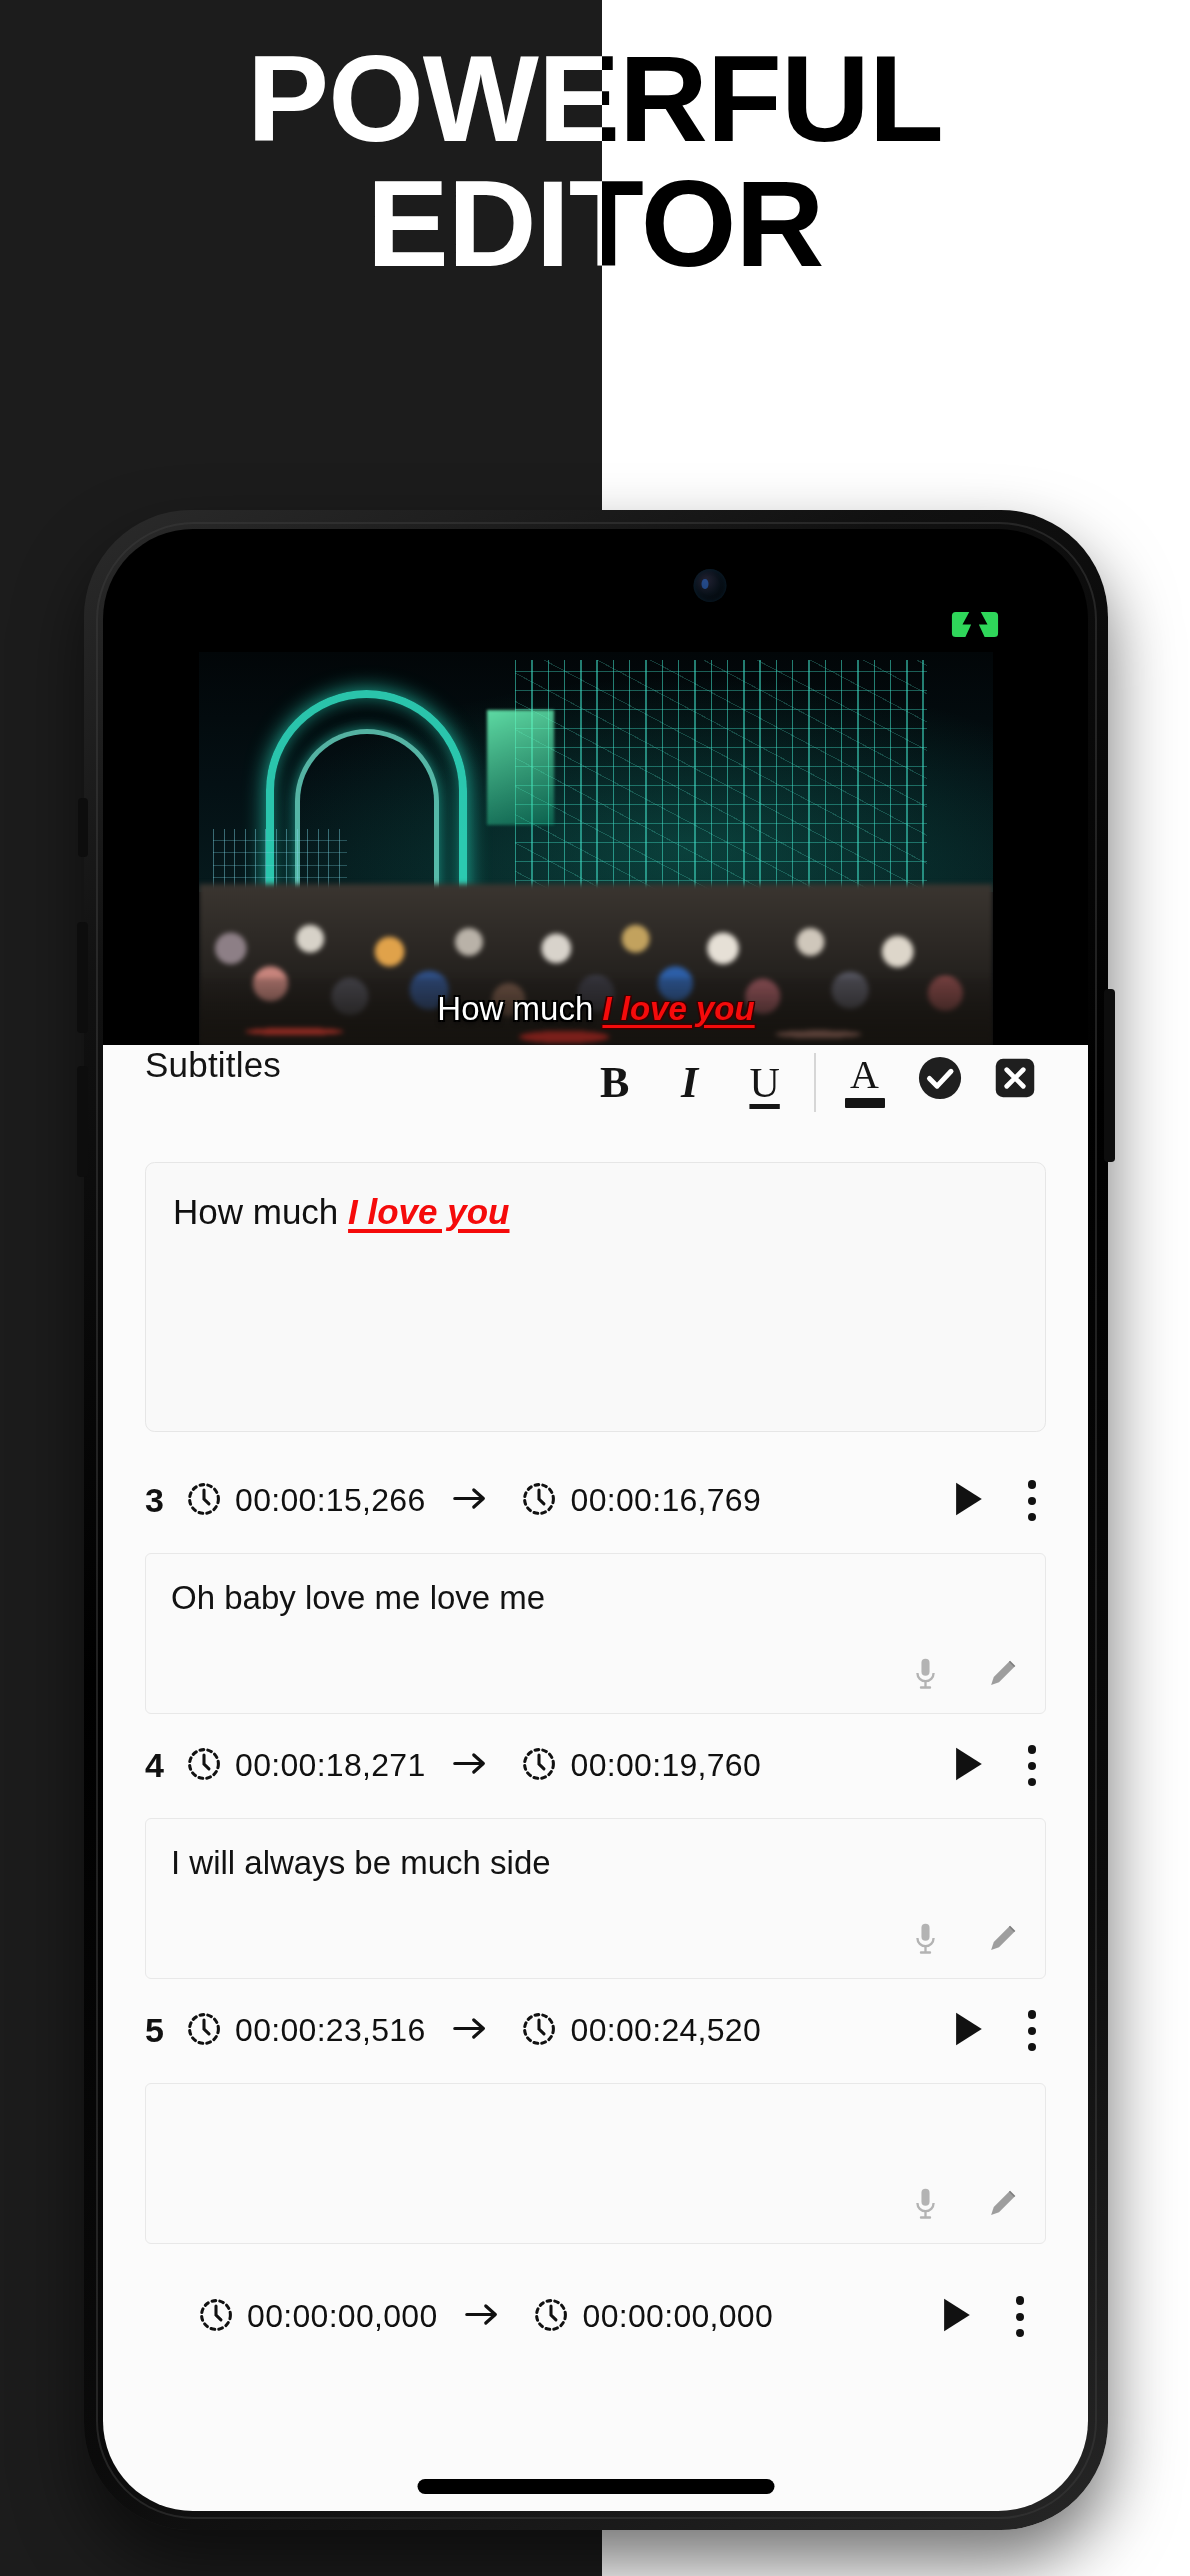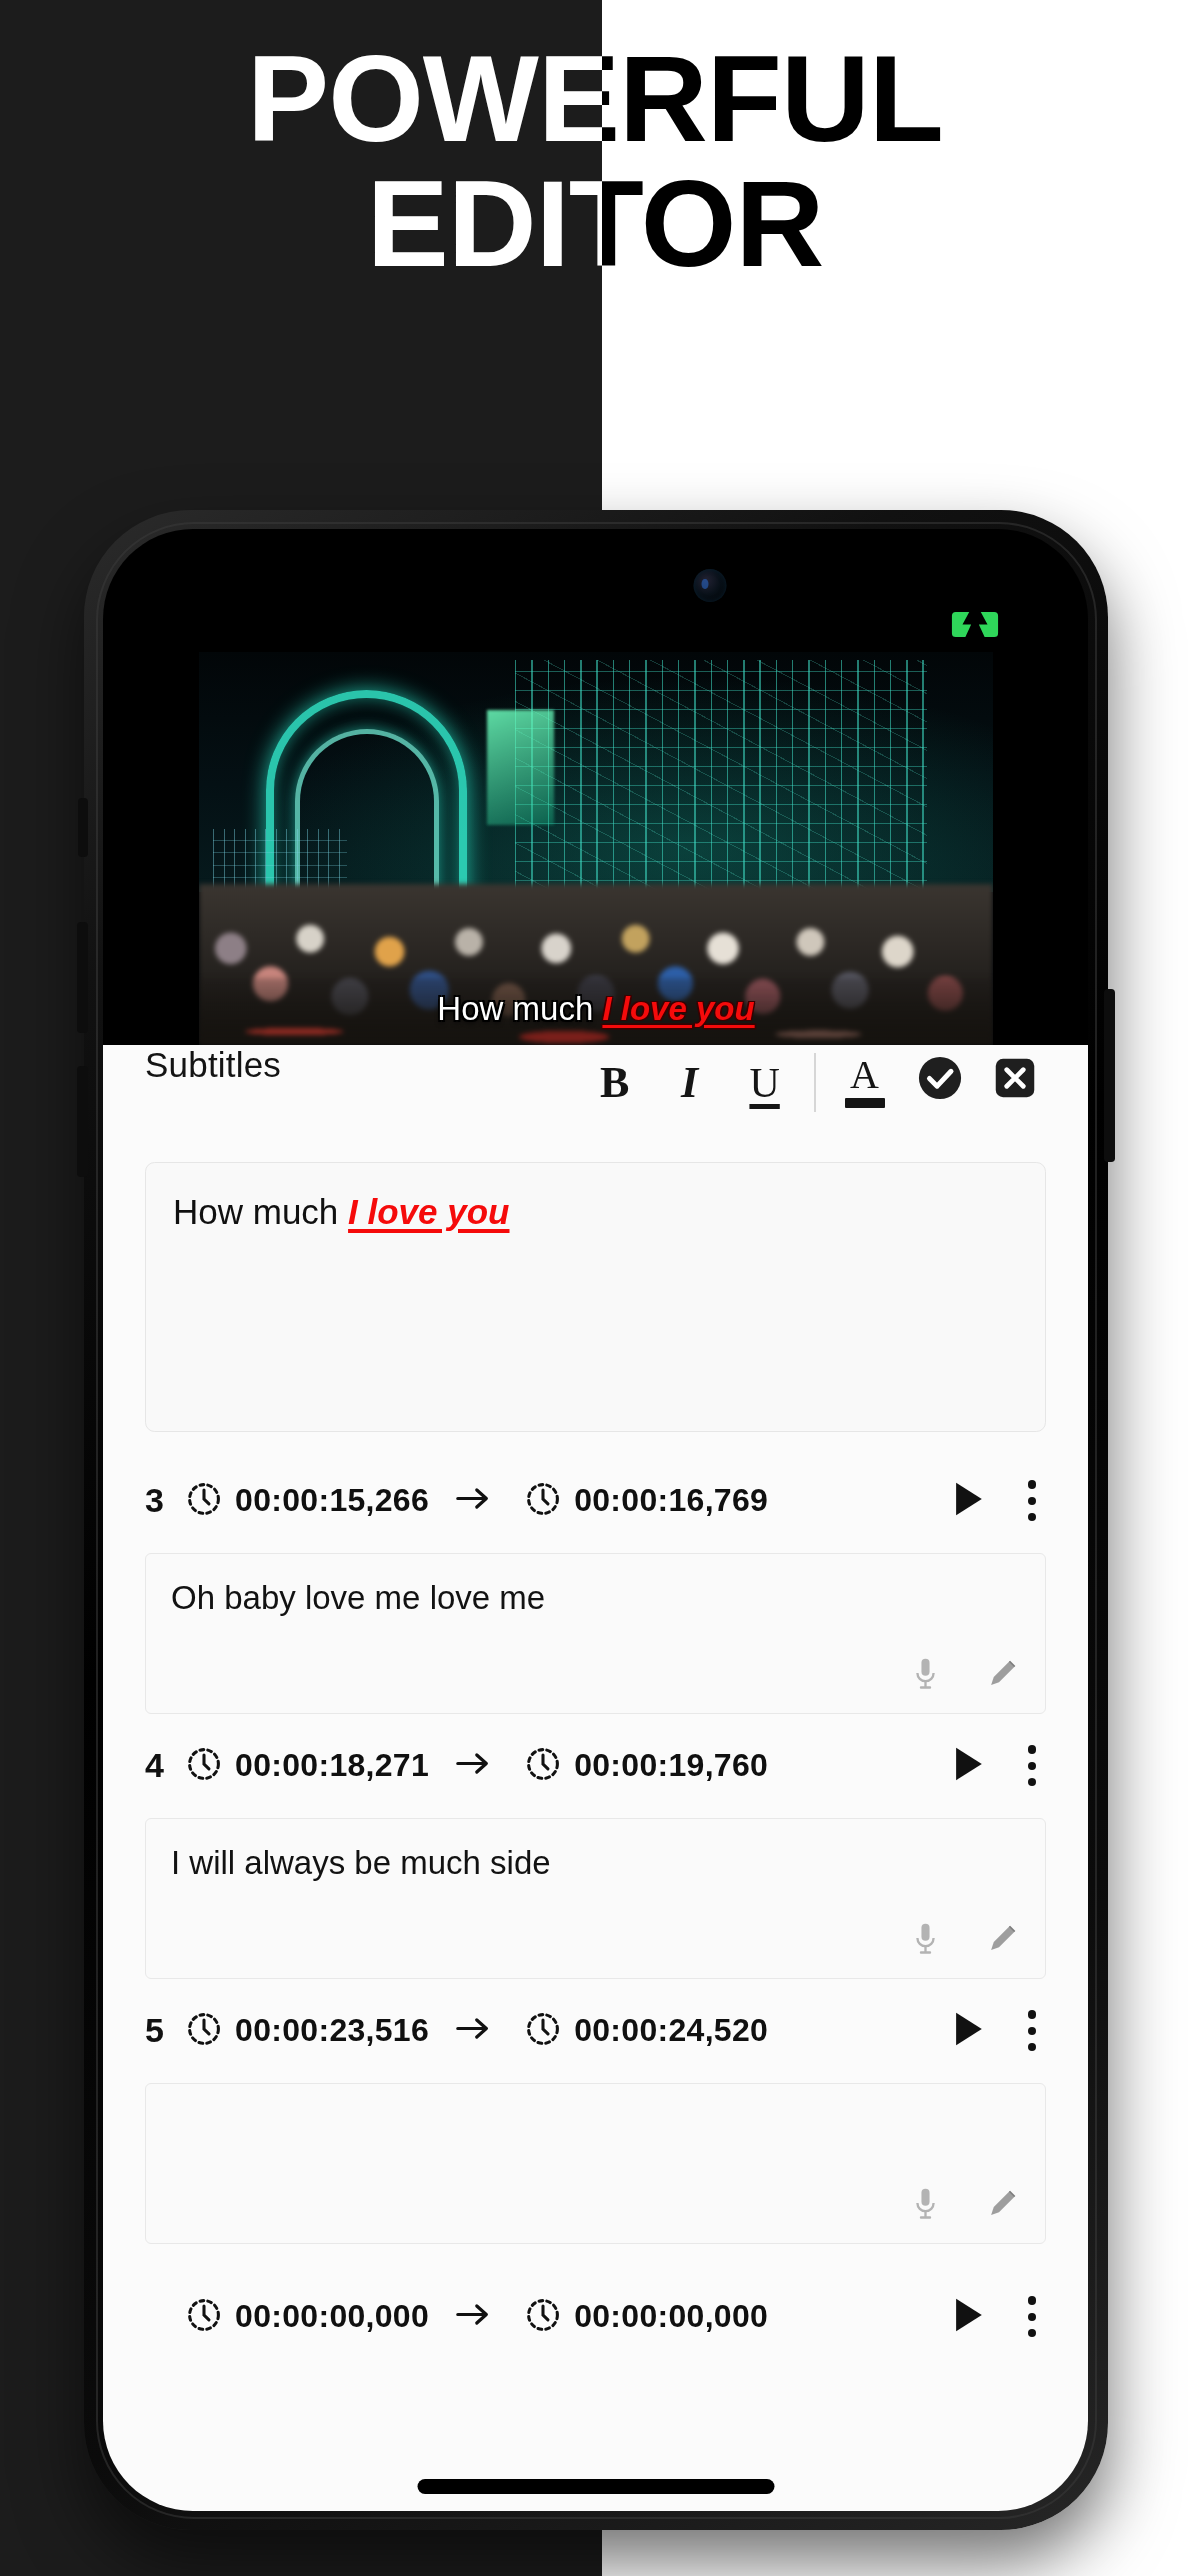--- a/index.html
+++ b/index.html
@@ -284,21 +284,21 @@
   .row-head {
     display: flex; align-items: center;
     height: 104px;
     gap: 0;
   }
   .idx {
     font-size: 34px; font-weight: 700; color: #111;
     width: 33px;
   }
   .clock { margin: 0 13.4px 0 7.7px; flex: none; }
-  .tstamp { font-size: 32px; color: #101010; letter-spacing: 0.3px; font-weight: bold; }
+  .tstamp { font-size: 32px; color: #101010; letter-spacing: 0.3px; }
   .arrow { margin: 0 25px; flex: none; }
   .row-actions { margin-left: auto; display: flex; align-items: center; gap: 33px; }
   .play-btn { cursor: pointer; }
   .dots { display: flex; flex-direction: column; gap: 7.7px; padding: 3.8px 9.6px; cursor: pointer; }
   .dots i { width: 8.6px; height: 8.6px; border-radius: 50%; background: #111; display: block; }
 
   .card {
     background: #fafafa;
     border: 1.9px solid #e8e8e8;
     border-radius: 6px;
@@ -306,21 +306,21 @@
     padding: 25px 25px 0 25px;
     position: relative;
   }
   .card-text { font-size: 33px; color: #121212; }
   .card-icons {
     position: absolute; right: 25px; bottom: 17px;
     display: flex; align-items: center; gap: 46px;
   }
 
   
-  .row-cut { padding: 0 42px; margin-top: 21px; }
+  .row-cut { padding: 0 54px; margin-top: 21px; }
   .row-cut .row-head { height: 104px; }
 
   
   .home-bar {
     position: absolute; left: 50%; bottom: 17px; transform: translateX(-50%);
     width: 357px; height: 15.3px; border-radius: 7.7px;
     background: #000;
     z-index: 60;
   }
 </style>

